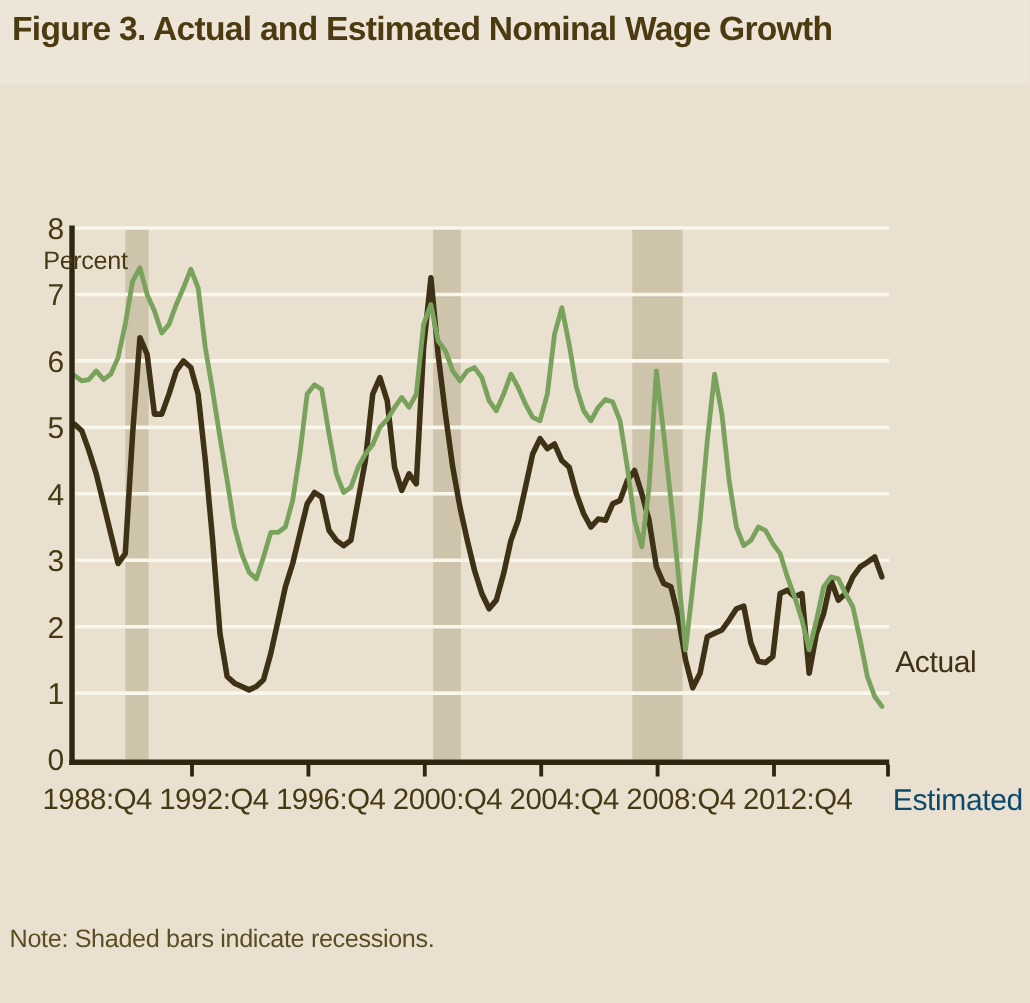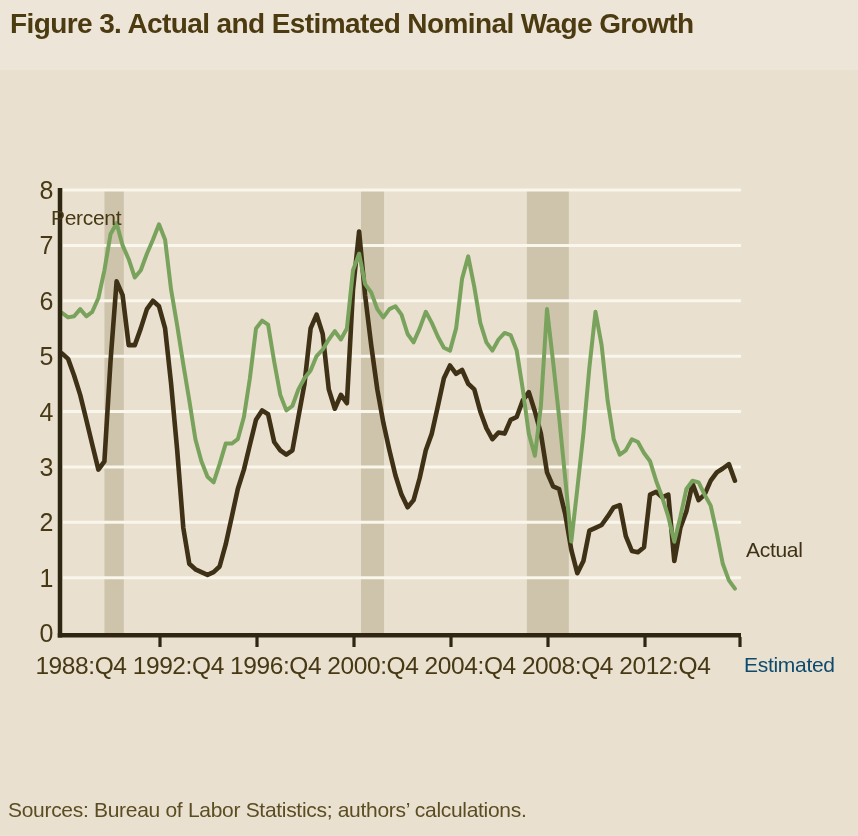--- a/index.html
+++ b/index.html
@@ -13,25 +13,25 @@
     position:absolute;left:10px;top:8px;width:840px;
     font-size:28px;font-weight:bold;letter-spacing:-0.6px;
     color:#4c3b10;
   }
   .figure{
     position:absolute;left:0;top:70px;width:858px;height:766px;
     background:#e9e0d0;
   }
   #chart-svg{position:absolute;left:0;top:0;}
   .percent-label{
-    position:absolute;left:51px;top:136px;
+    position:absolute;left:36px;top:136px;
     font-size:21px;color:#463914;letter-spacing:-0.3px;
   }
   .series-label{
-    position:absolute;font-size:21px;letter-spacing:-0.3px;
+    position:absolute;font-size:25px;letter-spacing:-0.3px;
   }
   .series-label.actual{left:746px;top:468px;color:#3f3115;}
   .series-label.estimated{left:744px;top:583px;color:#0c4a6e;}
   .footnote{
     position:absolute;left:8px;width:820px;
     font-size:21px;color:#5b4d22;letter-spacing:-0.3px;
   }
   .footnote.note{top:701px;}      
   .footnote.sources{top:728px;}   
   svg text{
@@ -85,14 +85,14 @@
       <text x="470.2" y="674" text-anchor="middle" font-size="24.5px">2004:Q4</text>
       <text x="567.5" y="674" text-anchor="middle" font-size="24.5px">2008:Q4</text>
       <text x="664.8" y="674" text-anchor="middle" font-size="24.5px">2012:Q4</text>
     </svg>
 
   <div class="percent-label">Percent</div>
 
   <div class="series-label actual">Actual</div>
   <div class="series-label estimated">Estimated</div>
 
-  <div class="footnote sources">Sources: Bureau of Labor Statistics; authors’ calculations.</div>
+  <div class="footnote note">Note: Shaded bars indicate recessions.</div>
 </div>
 
 </body></html>

